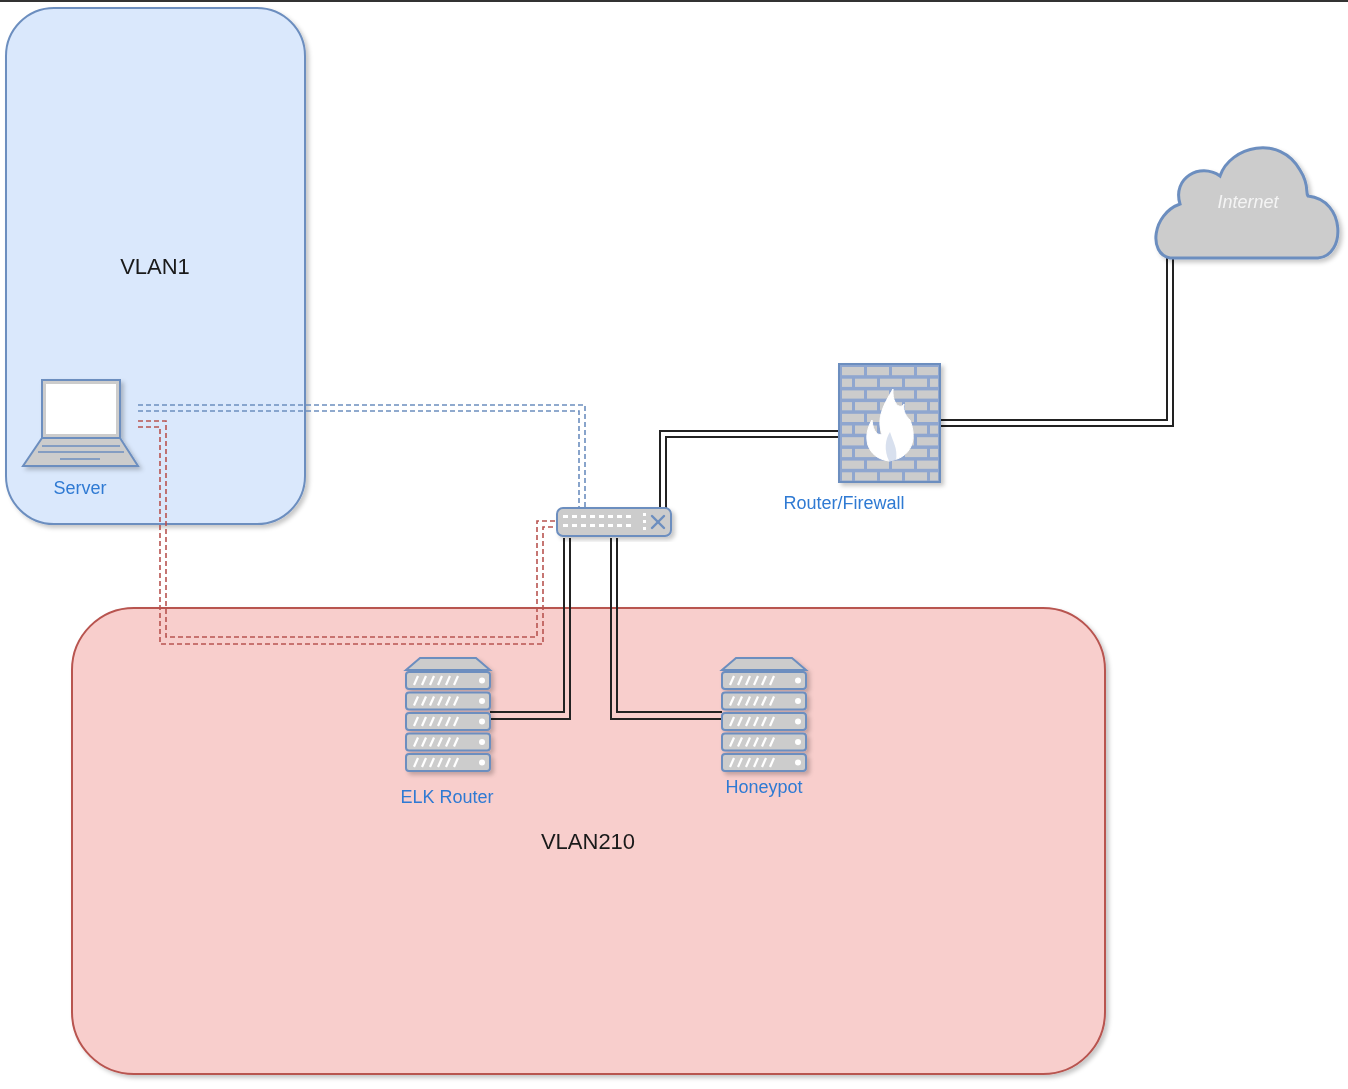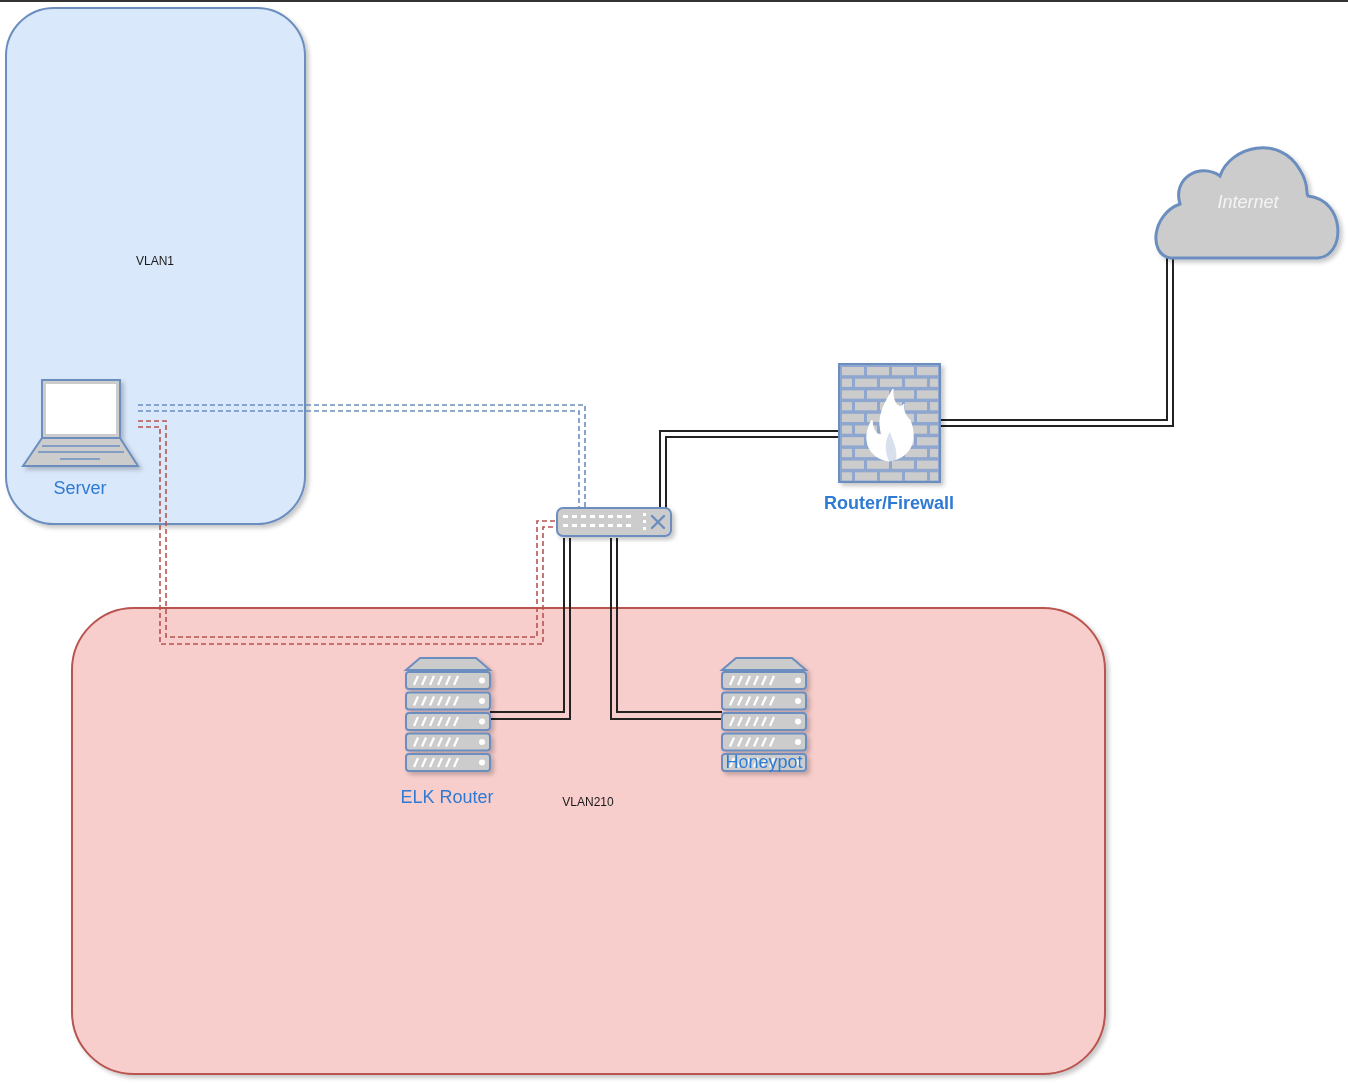--- a/index.html
+++ b/index.html
@@ -1,19 +1,19 @@
 <!DOCTYPE html>
 <html><head>
 <meta charset="utf-8">
 <style>
   html, body { margin: 0; padding: 0; background: #ffffff; }
   body { width: 1348px; height: 1089px; position: relative; overflow: hidden; font-family: "Liberation Sans", sans-serif; }
   .topbar { position: absolute; left: 0; top: 0; width: 1348px; height: 2px; background: #333333; }
   svg#canvas { position: absolute; left: 0; top: 0; }
-  .zone-label { position: absolute; font-size: 12px; color: #1a1a1a; text-align: center; }
+  .zone-label { position: absolute; font-size: 22px; color: #1a1a1a; text-align: center; }
   .node-label { position: absolute; font-size: 18px; color: #2f7ad3; text-align: center; white-space: nowrap; }
   .cloud-label { position: absolute; font-size: 18px; color: #f4f4f4; font-style: italic; text-align: center; }
 </style>
 </head>
 <body>
 
 <div class="topbar"></div>
 
 <svg id="canvas" width="1348" height="1089" viewBox="0 0 1348 1089">
   <defs>
@@ -228,19 +228,19 @@
       <line x1="738" y1="767" x2="742" y2="758" stroke="#ffffff" stroke-width="2.2"></line>
       <line x1="746" y1="767" x2="750" y2="758" stroke="#ffffff" stroke-width="2.2"></line>
       <line x1="754" y1="767" x2="758" y2="758" stroke="#ffffff" stroke-width="2.2"></line>
       <line x1="762" y1="767" x2="766" y2="758" stroke="#ffffff" stroke-width="2.2"></line>
       <line x1="770" y1="767" x2="774" y2="758" stroke="#ffffff" stroke-width="2.2"></line>
       <circle cx="798" cy="762.5" r="3" fill="#ffffff"></circle>
     </g>
 </svg>
 
 <div class="zone-label" style="left:105px; top:254px; width:100px;">VLAN1</div>
-<div class="zone-label" style="left:528px; top:795px; width:120px;">VLAN210</div>
+<div class="zone-label" style="left:528px; top:829px; width:120px;">VLAN210</div>
 
 <div class="node-label" style="left:30px; top:478px; width:100px;">Server</div>
-<div class="node-label" style="left:809px; top:493px; width:160px;font-weight:bold;">Router/Firewall</div>
+<div class="node-label" style="left:764px; top:493px; width:160px;">Router/Firewall</div>
 <div class="cloud-label" style="left:1198px; top:192px; width:100px;">Internet</div>
 <div class="node-label" style="left:387px; top:787px; width:120px;">ELK Router</div>
-<div class="node-label" style="left:704px; top:752px; width:120px;">Honeypot</div>
+<div class="node-label" style="left:704px; top:777px; width:120px;">Honeypot</div>
 
 </body></html>

